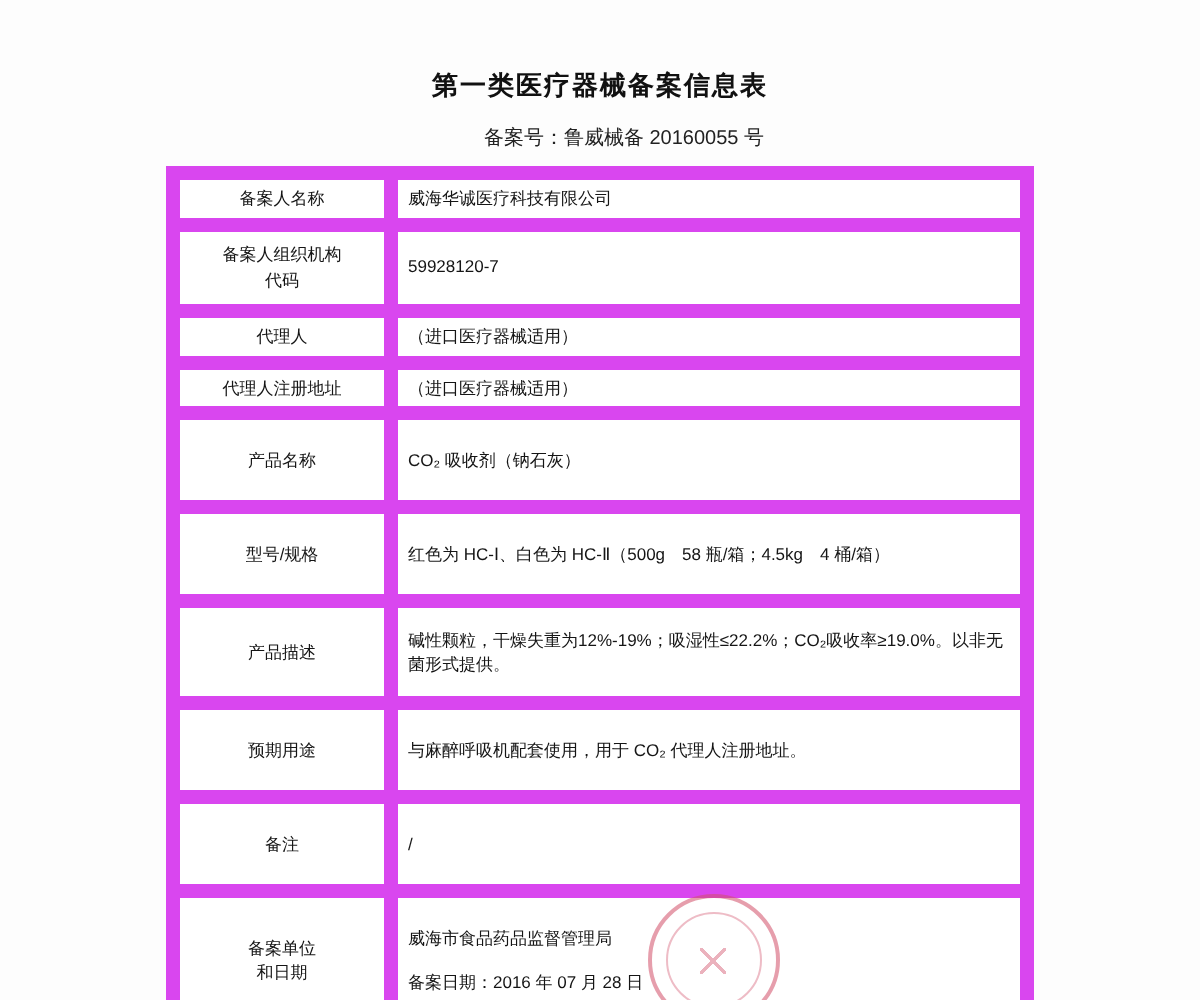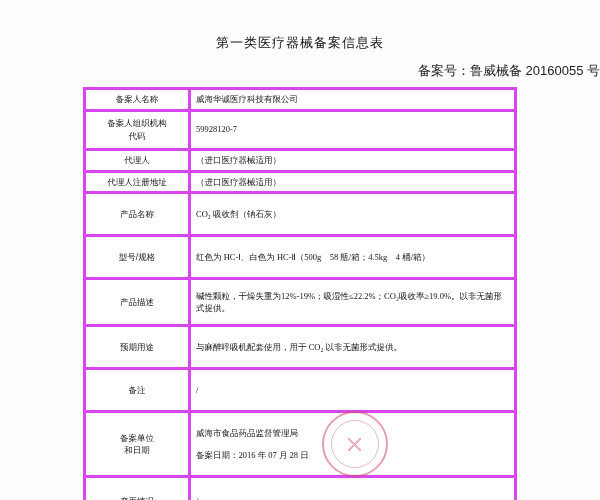--- a/index.html
+++ b/index.html
@@ -16,56 +16,55 @@
   }
   .page {
     position: relative;
     width: 600px;
     height: 500px;
     background: #fdfdfd;
   }
   .doc-title {
     text-align: center;
     font-size: 13px;
-    font-weight: normal;
+    font-weight: bold;
     letter-spacing: 1px;
     color: #111111;
     padding-top: 34px;
   }
   .doc-subtitle {
-    text-align: right;
-    font-size: 13px;
+    text-align: center;
+    font-size: 10px;
     color: #222222;
     padding-top: 10px;
     padding-bottom: 7px;
     margin-left: 24px;
   }
   table.form {
     border-collapse: collapse;
     margin: 0 auto;
     width: 434px;
     table-layout: fixed;
     background: #ffffff;
   }
   table.form td {
-    border: 3px solid #d946ef;
+    border: 7px solid #d946ef;
     font-size: 8.5px;
     color: #151515;
     padding: 3px 5px;
     line-height: 1.5;
     vertical-align: middle;
   }
   td.label {
     width: 92px;
     text-align: center;
     white-space: pre-line;
   }
   td.value {
     text-align: left;
-    font-family: Liberation Serif, serif;
   }
   .stamp-cell {
     position: relative;
     height: 52px;
     text-align: center;
   }
   .stamp-line1 {
     font-size: 8.5px;
     position: relative;
     z-index: 2;
@@ -155,21 +154,21 @@
       <tr>
         <td class="label tall">型号/规格</td>
         <td class="value">红色为 HC-Ⅰ、白色为 HC-Ⅱ（500g　58 瓶/箱；4.5kg　4 桶/箱）</td>
       </tr>
       <tr>
         <td class="label" style="height:38px">产品描述</td>
         <td class="value">碱性颗粒，干燥失重为12%-19%；吸湿性≤22.2%；CO₂吸收率≥19.0%。以非无菌形式提供。</td>
       </tr>
       <tr>
         <td class="label tall">预期用途</td>
-        <td class="value">与麻醉呼吸机配套使用，用于 CO₂ 以非无菌形式提供。</td>
+        <td class="value">与麻醉呼吸机配套使用，用于 CO₂ 代理人注册地址。</td>
       </tr>
       <tr>
         <td class="label tall">备注</td>
         <td class="value">/</td>
       </tr>
       <tr>
         <td class="label" style="height:56px">备案单位
 和日期</td>
         <td class="value stamp-cell">
           <div class="stamp">

